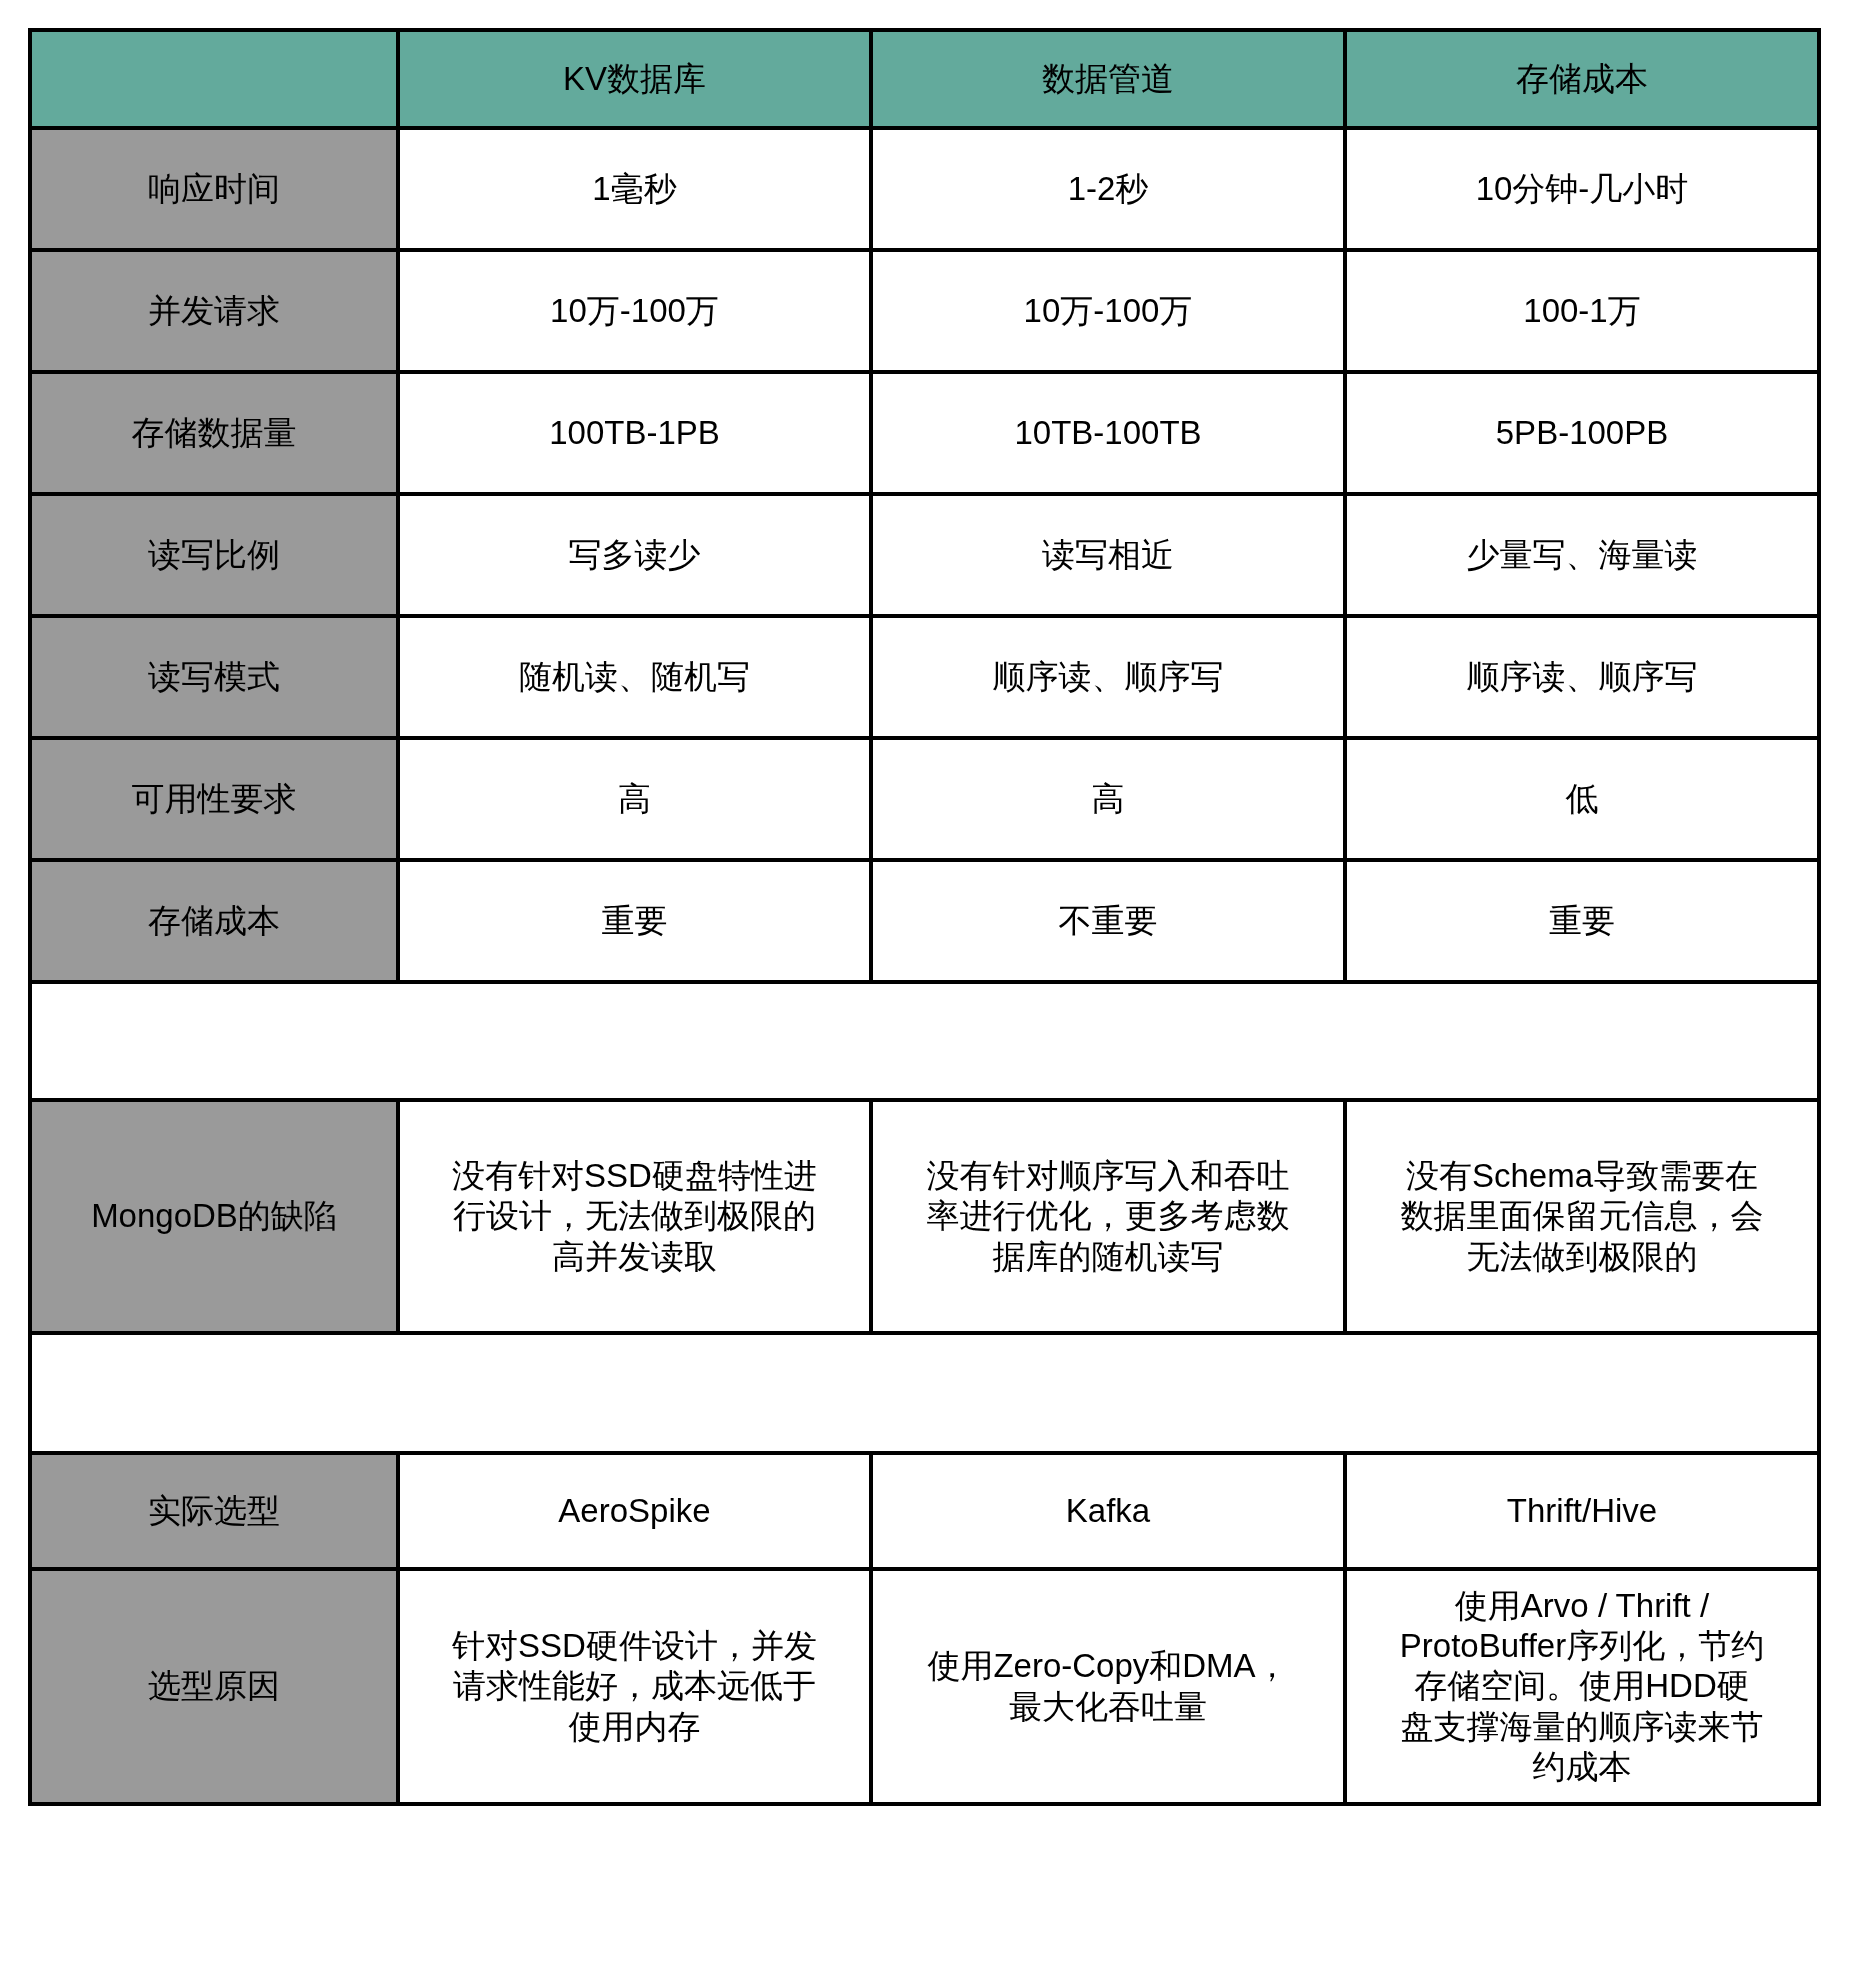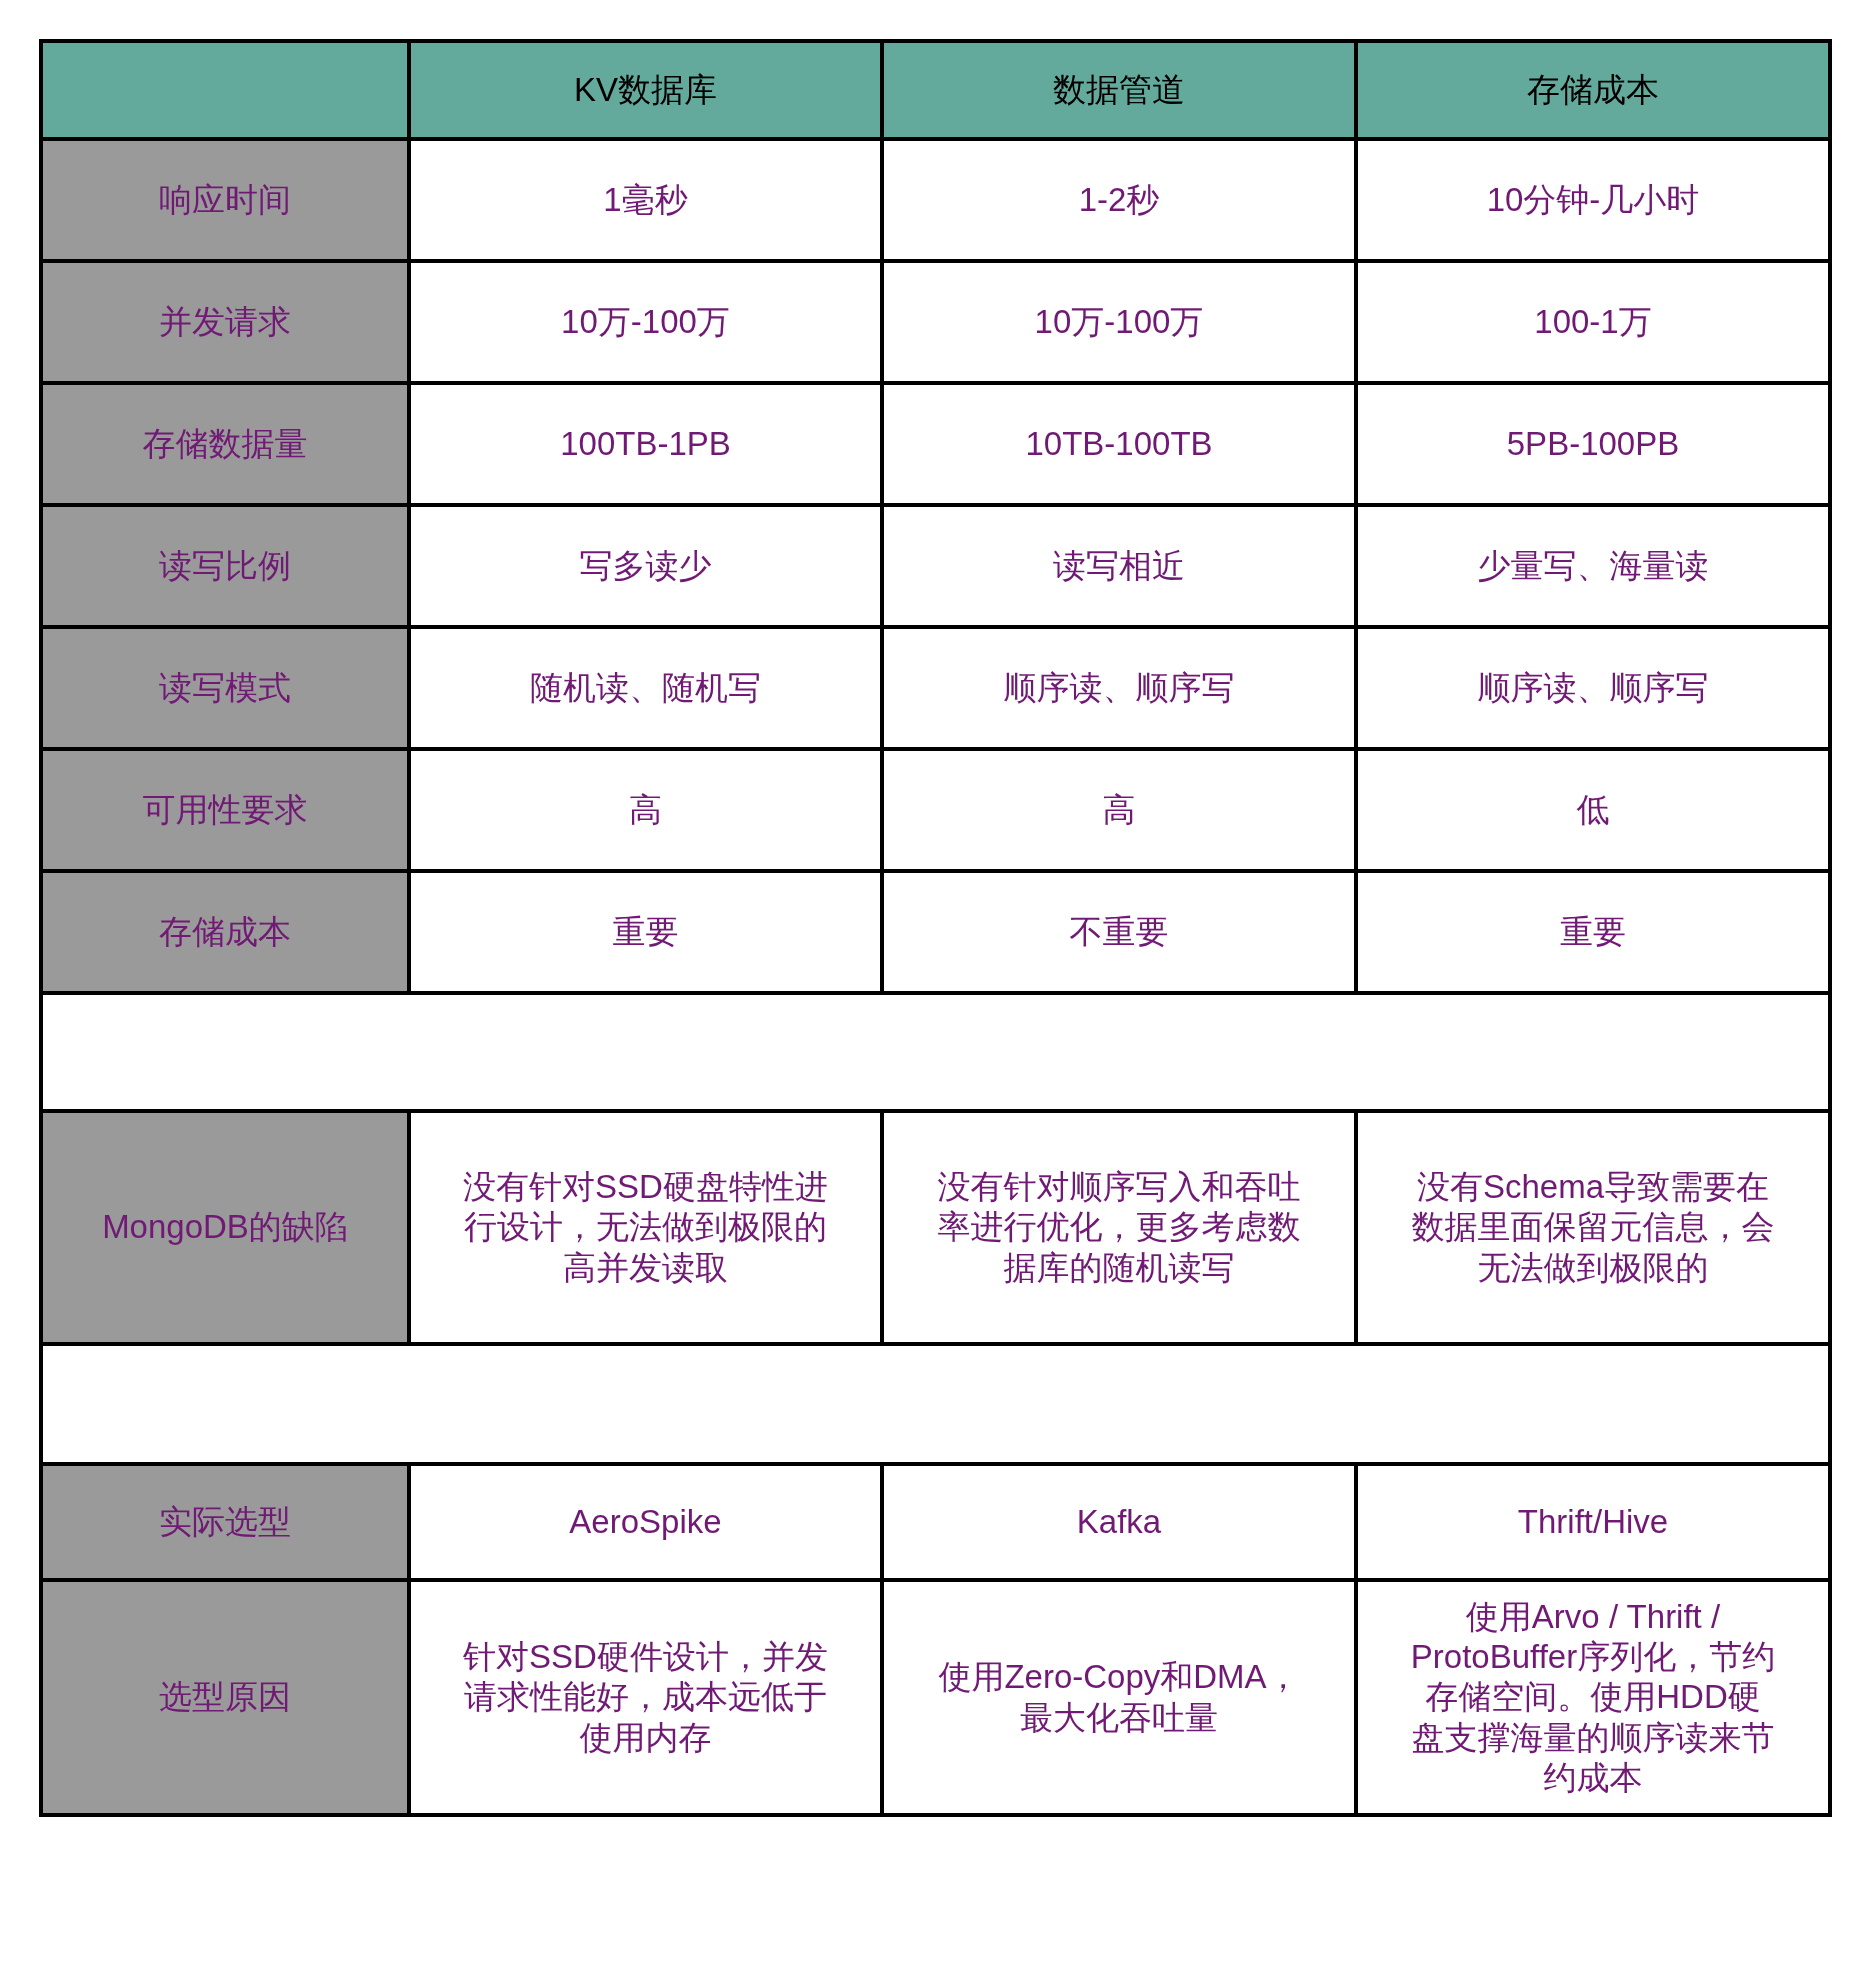--- a/index.html
+++ b/index.html
@@ -7,26 +7,26 @@
     padding: 0;
     background: #ffffff;
     width: 1868px;
     height: 1986px;
     font-family: "Liberation Sans", "DejaVu Sans", sans-serif;
   }
   table.compare {
     border-collapse: collapse;
     table-layout: fixed;
     width: 1790px;
-    margin: 39px;
+    margin: 28px;
   }
   table.compare td {
     border: 4.9px solid #000000;
     font-size: 33px;
-    color: #701a75;
+    color: #000000;
     text-align: center;
     vertical-align: middle;
     padding: 3.9px 7.8px;
     line-height: 1.22;
     overflow: hidden;
     box-sizing: border-box;
   }
   
   tr.h-head td {
     background: #63AA9C;

